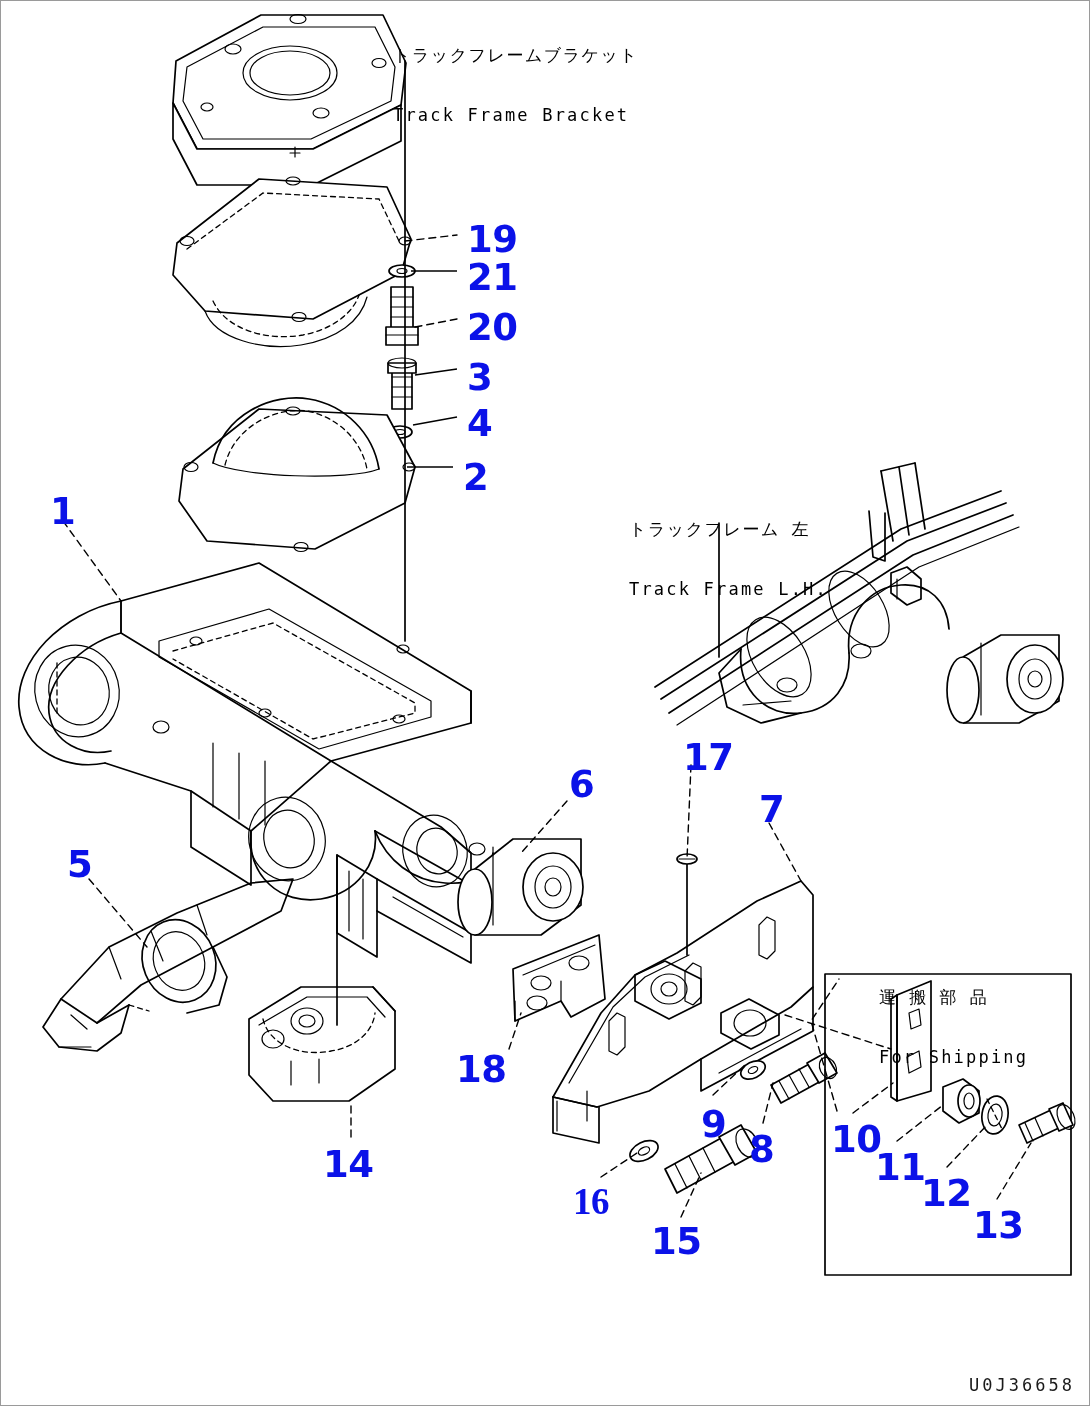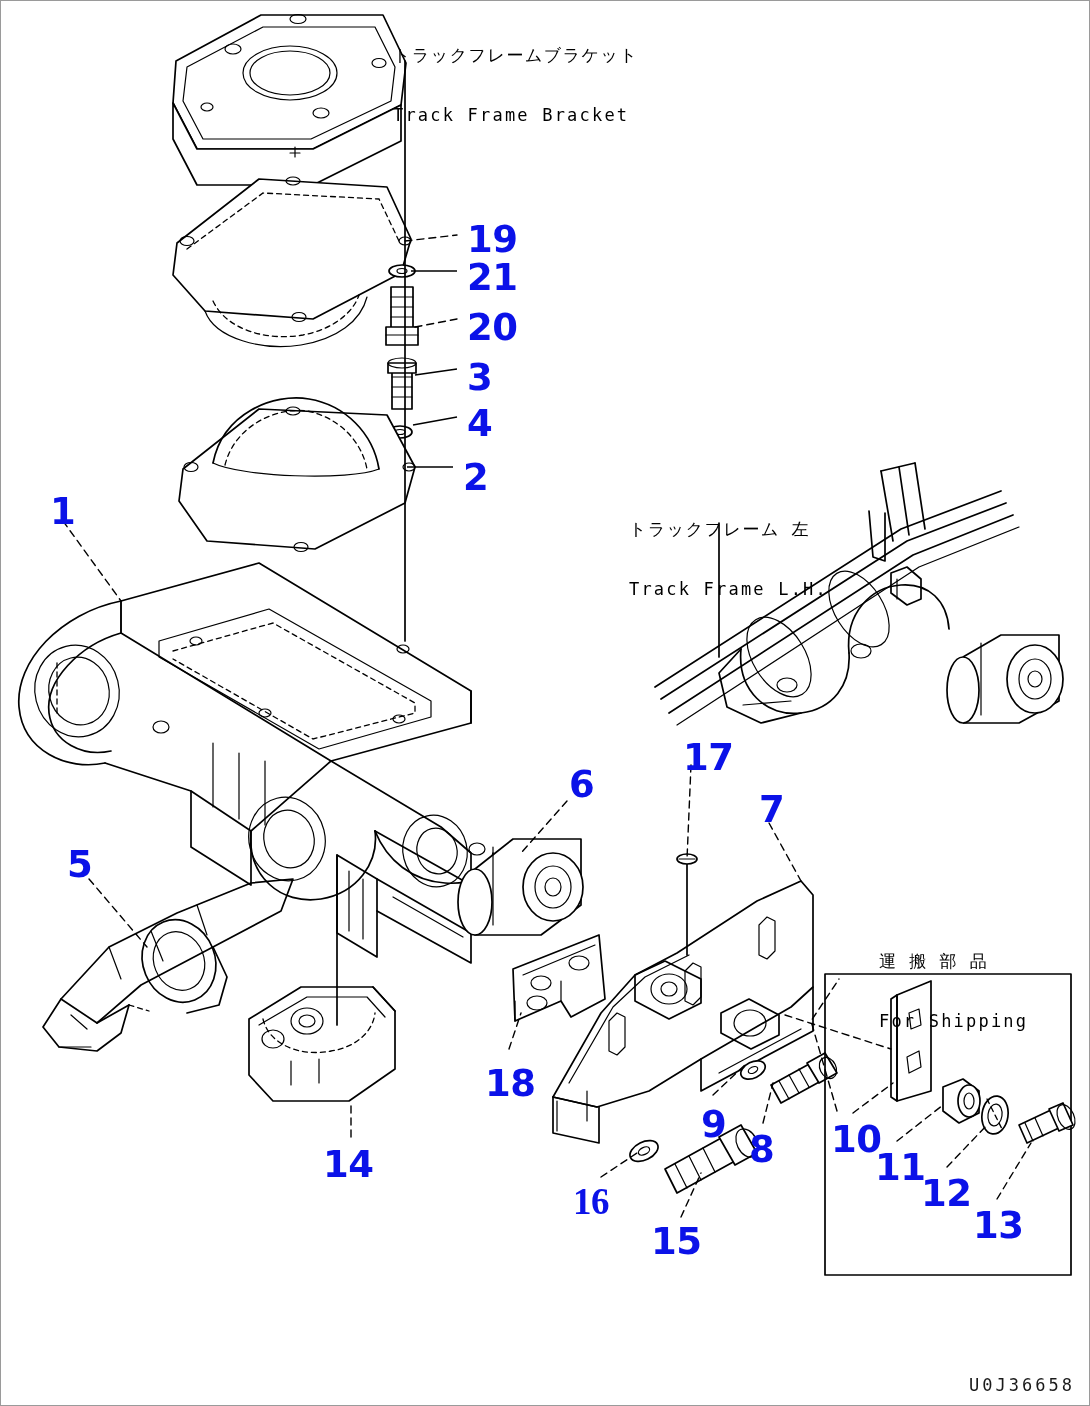--- a/index.html
+++ b/index.html
@@ -370,37 +370,37 @@
   <div class="jlabel" style="left:628px; top:478px;">
     <div>トラックフレーム 左</div>
     <div class="en">Track Frame L.H.</div>
   </div>
 
   <div class="jlabel" style="left:392px; top:4px;">
     <div>トラックフレームブラケット</div>
     <div class="en">Track Frame Bracket</div>
   </div>
 
-  <div class="jlabel" style="left:878px; top:910px;">
+  <div class="jlabel" style="left:878px; top:946px;">
     <div>運 搬 部 品</div>
     <div class="en">For Shipping</div>
   </div>
 
   <div class="callout" style="left:466px; top:220px;">19</div>
   <div class="callout" style="left:466px; top:258px;">21</div>
   <div class="callout" style="left:466px; top:308px;">20</div>
   <div class="callout" style="left:466px; top:358px;">3</div>
   <div class="callout" style="left:466px; top:404px;">4</div>
   <div class="callout" style="left:462px; top:458px;">2</div>
   <div class="callout" style="left:49px;  top:492px;">1</div>
   <div class="callout" style="left:66px;  top:845px;">5</div>
   <div class="callout" style="left:568px; top:765px;">6</div>
   <div class="callout" style="left:682px; top:738px;">17</div>
   <div class="callout" style="left:758px; top:790px;">7</div>
-  <div class="callout" style="left:484px; top:1050px;margin-top:14px;">18</div>
+  <div class="callout" style="left:455px; top:1050px;">18</div>
   <div class="callout" style="left:700px; top:1105px;">9</div>
   <div class="callout" style="left:748px; top:1130px;">8</div>
   <div class="callout" style="left:830px; top:1120px;">10</div>
   <div class="callout" style="left:874px; top:1148px;">11</div>
   <div class="callout" style="left:920px; top:1174px;text-align:center;">12</div>
   <div class="callout" style="left:972px; top:1206px;">13</div>
   <div class="callout" style="left:322px; top:1145px;">14</div>
   <div class="callout" style="left:572px; top:1182px;font-family:Liberation Serif, serif;">16</div>
   <div class="callout" style="left:650px; top:1222px;">15</div>
 

